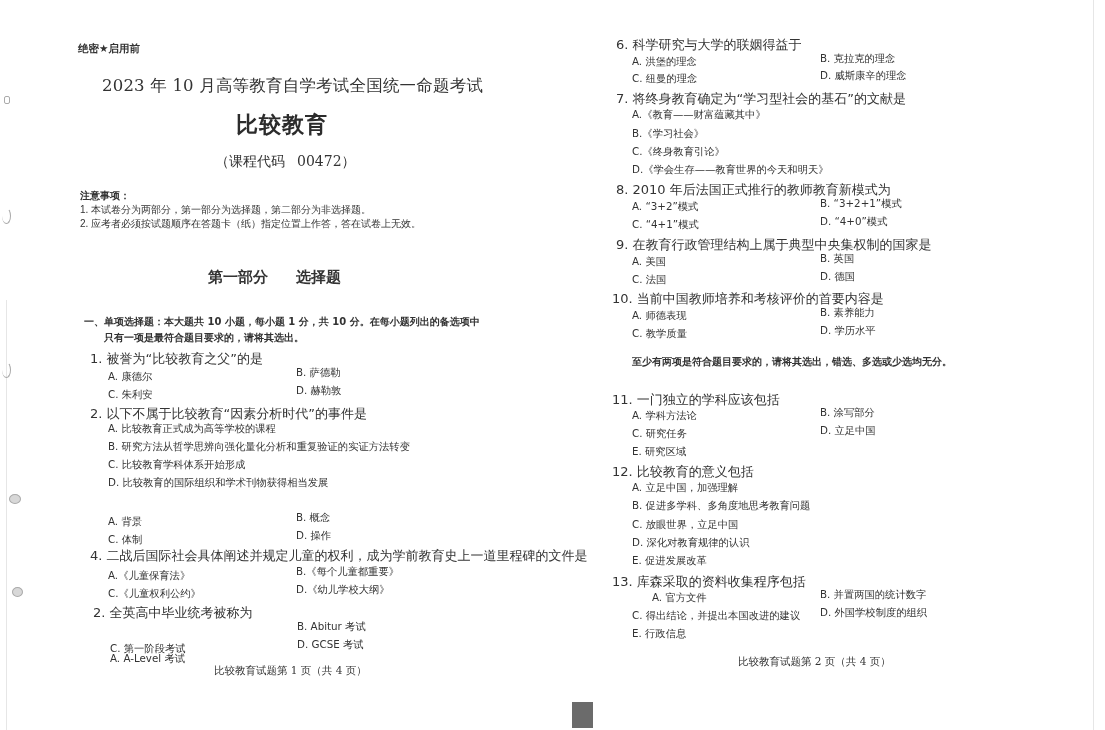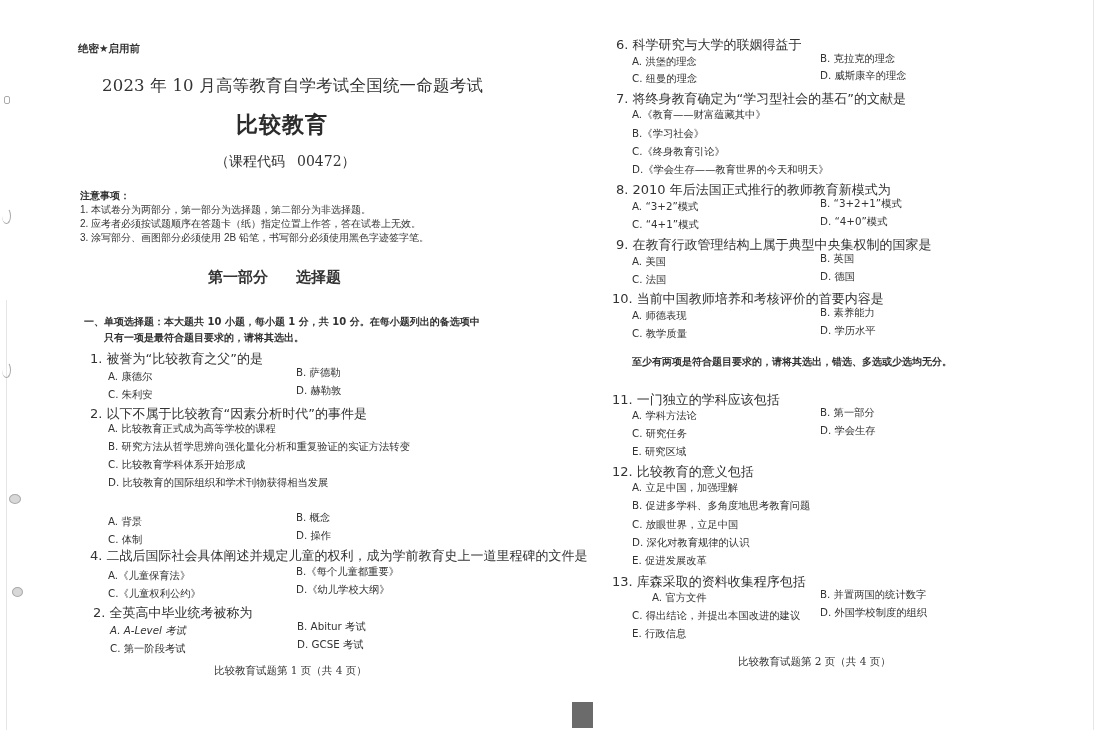--- a/index.html
+++ b/index.html
@@ -46,21 +46,20 @@
   <div class="abs secret">绝密★启用前</div>
   <div class="abs exam-title">2023 年 10 月高等教育自学考试全国统一命题考试</div>
   <div class="abs subject">比较教育</div>
   <div class="abs course-code">
     <span>（课程代码</span><span class="num">00472）</span>
   </div>
 
   <div class="abs notes-head">注意事项：</div>
   <div class="abs note" style="top:203px;">1. 本试卷分为两部分，第一部分为选择题，第二部分为非选择题。</div>
   <div class="abs note" style="top:217px;">2. 应考者必须按试题顺序在答题卡（纸）指定位置上作答，答在试卷上无效。</div>
-  <div class="abs note" style="top:231px;">3. 涂写部分、画图部分必须使用 2B 铅笔，书写部分必须使用黑色字迹签字笔。</div>
 
   <div class="abs part-title">
     <span>第一部分</span><span class="gap"></span><span>选择题</span>
   </div>
 
   <div class="abs section-head" style="left:84px; top:314px;">
     <div>一、单项选择题：本大题共 10 小题，每小题 1 分，共 10 分。在每小题列出的备选项中</div>
     <div style="padding-left:20px;">只有一项是最符合题目要求的，请将其选出。</div>
   </div>
 
@@ -81,21 +80,21 @@
   <div class="abs opt" style="left:108px; top:533px;">C. 体制</div>
   <div class="abs opt" style="left:296px; top:529px;">D. 操作</div>
 
   <div class="abs q-stem" style="left:90px; top:547px;">4. 二战后国际社会具体阐述并规定儿童的权利，成为学前教育史上一道里程碑的文件是</div>
   <div class="abs opt" style="left:108px; top:569px;">A.《儿童保育法》</div>
   <div class="abs opt" style="left:296px; top:565px;">B.《每个儿童都重要》</div>
   <div class="abs opt" style="left:108px; top:587px;">C.《儿童权利公约》</div>
   <div class="abs opt" style="left:296px; top:583px;">D.《幼儿学校大纲》</div>
 
   <div class="abs q-stem" style="left:93px; top:604px;">2. 全英高中毕业统考被称为</div>
-  <div class="abs opt" style="left:110px; top:624px;font-style:italic;">A. A-Level 考试</div>
+  <div class="abs opt" style="left:110px; top:652px;">A. A-Level 考试</div>
   <div class="abs opt" style="left:297px; top:620px;">B. Abitur 考试</div>
   <div class="abs opt" style="left:110px; top:642px;">C. 第一阶段考试</div>
   <div class="abs opt" style="left:297px; top:638px;">D. GCSE 考试</div>
 
   <div class="abs footer" style="left:214px; top:664px;">比较教育试题第 1 页（共 4 页）</div>
 </div>
 
 <div class="page" id="page-right">
 
   <div class="abs q-stem" style="left:56px; top:36px;">6. 科学研究与大学的联姻得益于</div>
@@ -127,23 +126,23 @@
   <div class="abs opt" style="left:260px; top:306px;">B. 素养能力</div>
   <div class="abs opt" style="left:72px; top:327px;">C. 教学质量</div>
   <div class="abs opt" style="left:260px; top:324px;">D. 学历水平</div>
 
   <div class="abs section-head" style="left:52px; top:354px;">
     <div style="padding-left:20px;">至少有两项是符合题目要求的，请将其选出，错选、多选或少选均无分。</div>
   </div>
 
   <div class="abs q-stem" style="left:52px; top:391px;">11. 一门独立的学科应该包括</div>
   <div class="abs opt" style="left:72px; top:409px;">A. 学科方法论</div>
-  <div class="abs opt" style="left:260px; top:406px;">B. 第一部分</div>
+  <div class="abs opt" style="left:260px; top:406px;">B. 涂写部分</div>
   <div class="abs opt" style="left:72px; top:427px;">C. 研究任务</div>
-  <div class="abs opt" style="left:260px; top:424px;">D. 学会生存</div>
+  <div class="abs opt" style="left:260px; top:424px;">D. 立足中国</div>
   <div class="abs opt" style="left:72px; top:445px;">E. 研究区域</div>
 
   <div class="abs q-stem" style="left:52px; top:463px;">12. 比较教育的意义包括</div>
   <div class="abs opt" style="left:72px; top:481px;">A. 立足中国，加强理解</div>
   <div class="abs opt" style="left:72px; top:499px;">B. 促进多学科、多角度地思考教育问题</div>
   <div class="abs opt" style="left:72px; top:518px;">C. 放眼世界，立足中国</div>
   <div class="abs opt" style="left:72px; top:536px;">D. 深化对教育规律的认识</div>
   <div class="abs opt" style="left:72px; top:554px;">E. 促进发展改革</div>
 
   <div class="abs q-stem" style="left:52px; top:573px;">13. 库森采取的资料收集程序包括</div>

